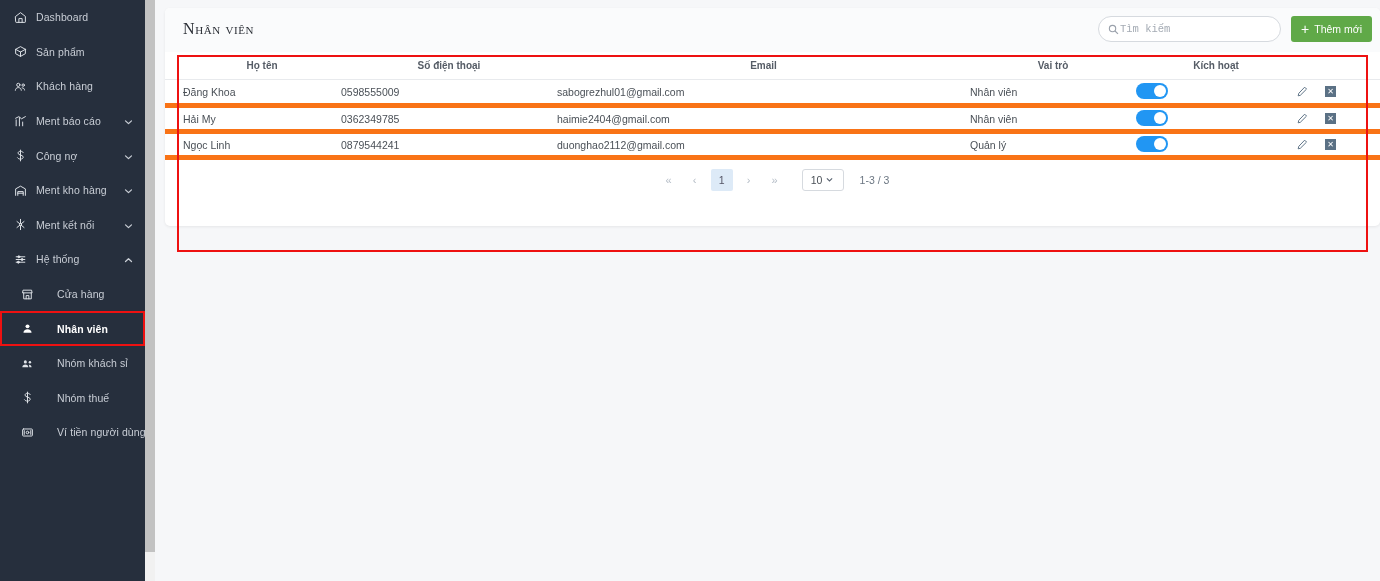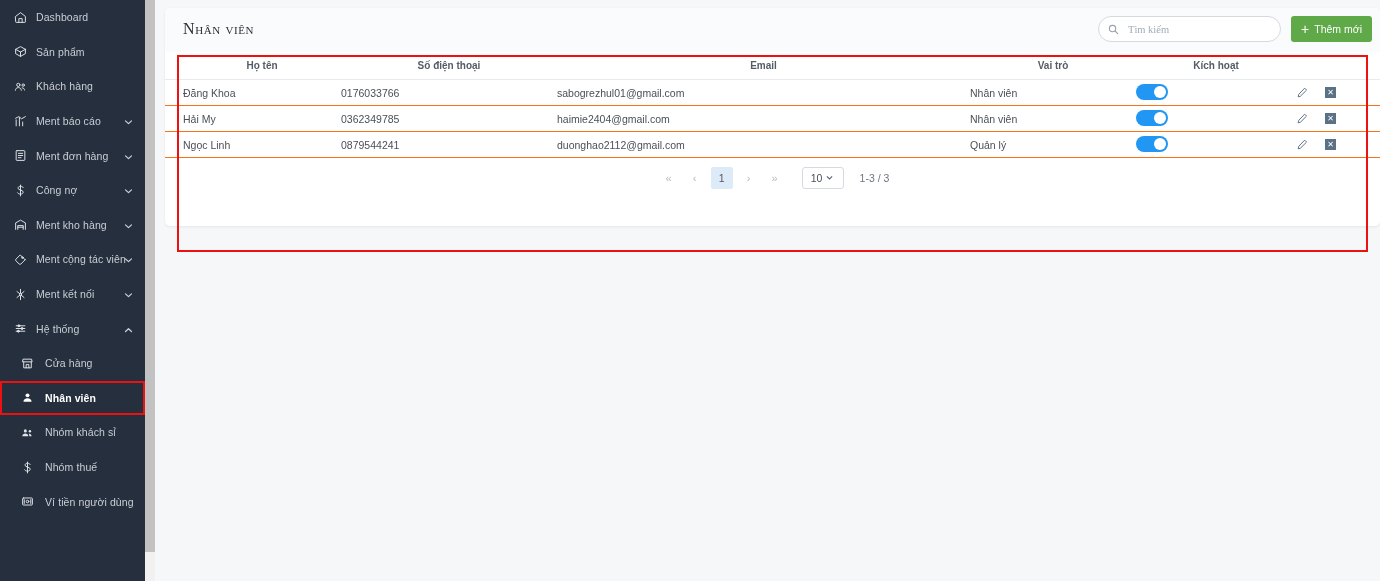--- a/index.html
+++ b/index.html
@@ -43,21 +43,21 @@
     letter-spacing: 0.1px;
   }
   .nav-item .chev {
     position: absolute;
     right: 12px; top: 50%;
     transform: translateY(-50%);
     width: 9px; height: 9px;
     color: #c9ced6;
   }
   .nav-item.sub { padding-left: 17px; font-size: 10.5px; }
-  .nav-item.sub .lbl { margin-left: 8px; }
+  .nav-item.sub .lbl { margin-left: 20px; }
   .nav-item.active-red {
     outline: 2px solid #ee1111;
     outline-offset: -2px;
     color: #ffffff;
     font-weight: bold;
   }
   .nav-item.active-red .ico { color: #ffffff; }
 
   
   #sb-track {
@@ -111,23 +111,23 @@
     border: 1px solid #d6dadf;
     border-radius: 13px;
     background: #fff;
     display: flex; align-items: center;
     padding-left: 9px;
   }
   #search-wrap .sico { color: #9aa1ab; display: flex; }
   #search-input {
     border: 0; outline: 0;
     flex: 1;
-    margin-left: 9px;
-    font-size: 10.5px;
-    font-family: Liberation Serif, serif;
+    margin-left: 1px;
+    font-size: 10.5px;
+    font-family: Liberation Mono, monospace;
     color: #3d4450;
     background: transparent;
   }
   #search-input::placeholder { color: #a4abb4; }
   #add-btn {
     position: absolute;
     right: 8px; top: 8px;
     height: 26px;
     padding: 0 10px;
     background: #60a948;
@@ -150,21 +150,21 @@
     color: #555c66;
     padding: 8px 0 8px 0;
     border-bottom: 1px solid #e8eaed;
     background: #fff;
   }
   tbody td {
     font-size: 10.5px;
     color: #4a5057;
     padding: 0;
     height: 26px;
-    border-bottom: 1px solid #f97316;
+    border-bottom: 5px solid #f97316;
     vertical-align: middle;
   }
   .c-name  { width: 176px; padding-left: 18px !important; }
   .c-phone { width: 216px; }
   .c-email { width: 413px; }
   .c-role  { width: 166px; }
   .c-act   { width: 160px; }
   .c-tools { width: 84px; }
 
   .toggle {
@@ -291,64 +291,38 @@
           </svg>
         </span>
         <span class="lbl">Ment báo cáo</span>
         <span class="chev"><svg width="9" height="9" viewBox="0 0 12 12" fill="none" stroke="currentColor" stroke-width="1.7" stroke-linecap="round" stroke-linejoin="round">
             <polyline points="2,4.5 6,8.2 10,4.5"></polyline>
           </svg></span>
       </div>
       <div class="nav-item">
         <span class="ico">
           <svg width="13" height="13" viewBox="0 0 24 24" fill="none" stroke="currentColor" stroke-width="1.8" stroke-linecap="round" stroke-linejoin="round">
-            <rect x="4" y="3" width="16" height="18" rx="1.5"></rect>
-            <path d="M8 8h8"></path>
-            <path d="M8 12h8"></path>
-            <path d="M8 16h5"></path>
-          </svg>
-        </span>
-        <span class="lbl">Ment đơn hàng</span>
-        <span class="chev"><svg width="9" height="9" viewBox="0 0 12 12" fill="none" stroke="currentColor" stroke-width="1.7" stroke-linecap="round" stroke-linejoin="round">
-            <polyline points="2,4.5 6,8.2 10,4.5"></polyline>
-          </svg></span>
-      </div>
-      <div class="nav-item">
-        <span class="ico">
-          <svg width="13" height="13" viewBox="0 0 24 24" fill="none" stroke="currentColor" stroke-width="1.8" stroke-linecap="round" stroke-linejoin="round">
             <path d="M12 2v20"></path>
             <path d="M17 6.5c-1-1.6-2.8-2.3-5-2.3-2.7 0-4.5 1.3-4.5 3.4 0 4.7 9.5 2.6 9.5 7.4 0 2.2-2 3.6-5 3.6-2.4 0-4.3-.8-5.4-2.4"></path>
           </svg>
         </span>
         <span class="lbl">Công nợ</span>
         <span class="chev"><svg width="9" height="9" viewBox="0 0 12 12" fill="none" stroke="currentColor" stroke-width="1.7" stroke-linecap="round" stroke-linejoin="round">
             <polyline points="2,4.5 6,8.2 10,4.5"></polyline>
           </svg></span>
       </div>
       <div class="nav-item">
         <span class="ico">
           <svg width="13" height="13" viewBox="0 0 24 24" fill="none" stroke="currentColor" stroke-width="1.8" stroke-linecap="round" stroke-linejoin="round">
             <path d="M3 21V9l9-5 9 5v12"></path>
             <path d="M7 21v-7h10v7"></path>
             <path d="M7 17h10"></path>
           </svg>
         </span>
         <span class="lbl">Ment kho hàng</span>
-        <span class="chev"><svg width="9" height="9" viewBox="0 0 12 12" fill="none" stroke="currentColor" stroke-width="1.7" stroke-linecap="round" stroke-linejoin="round">
-            <polyline points="2,4.5 6,8.2 10,4.5"></polyline>
-          </svg></span>
-      </div>
-      <div class="nav-item">
-        <span class="ico">
-          <svg width="13" height="13" viewBox="0 0 24 24" fill="none" stroke="currentColor" stroke-width="1.8" stroke-linecap="round" stroke-linejoin="round">
-            <path d="M20.5 12.5l-8 8a2 2 0 0 1-2.8 0l-6.2-6.2a2 2 0 0 1 0-2.8l8-8 9 9z"></path>
-            <circle cx="15.5" cy="8.5" r="1.4"></circle>
-          </svg>
-        </span>
-        <span class="lbl">Ment cộng tác viên</span>
         <span class="chev"><svg width="9" height="9" viewBox="0 0 12 12" fill="none" stroke="currentColor" stroke-width="1.7" stroke-linecap="round" stroke-linejoin="round">
             <polyline points="2,4.5 6,8.2 10,4.5"></polyline>
           </svg></span>
       </div>
       <div class="nav-item">
         <span class="ico">
           <svg width="13" height="13" viewBox="0 0 24 24" fill="none" stroke="currentColor" stroke-width="1.8" stroke-linecap="round" stroke-linejoin="round">
             <circle cx="12" cy="12" r="1.8"></circle>
             <path d="M12 2.5v7"></path>
             <path d="M12 14.5v7"></path>
@@ -464,21 +438,21 @@
           <th class="c-phone">Số điện thoại</th>
           <th class="c-email">Email</th>
           <th class="c-role">Vai trò</th>
           <th class="c-act">Kích hoạt</th>
           <th class="c-tools"></th>
         </tr>
       </thead>
       <tbody id="tbody">
           <tr>
             <td class="c-name">Đăng Khoa</td>
-            <td class="c-phone">0176033766</td>
+            <td class="c-phone">0598555009</td>
             <td class="c-email">sabogrezhul01@gmail.com</td>
             <td class="c-role">Nhân viên</td>
             <td class="c-act"><span class="toggle"><span class="knob"></span></span></td>
             <td class="c-tools">
               <div class="tools">
                 <span class="edit-ic">
                   <svg width="13" height="13" viewBox="0 0 24 24" fill="none" stroke="currentColor" stroke-width="1.8" stroke-linecap="round" stroke-linejoin="round">
                     <path d="M16.5 4.5l3 3L8 19l-4 1 1-4z"></path>
                   </svg>
                 </span>

